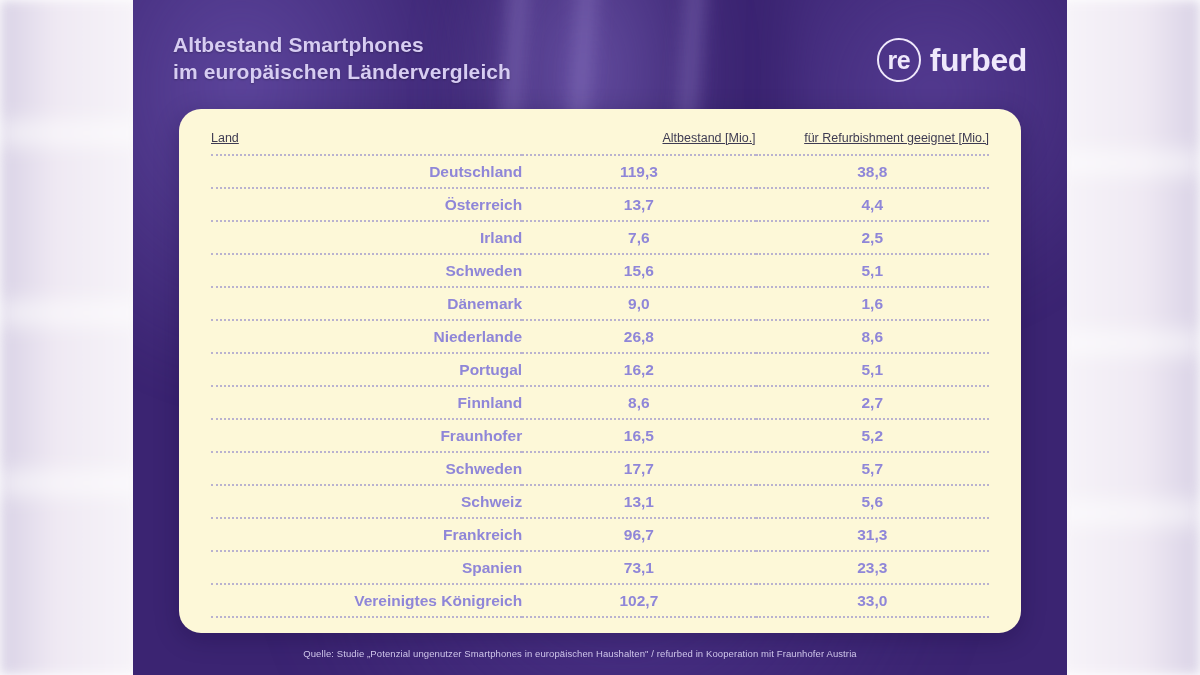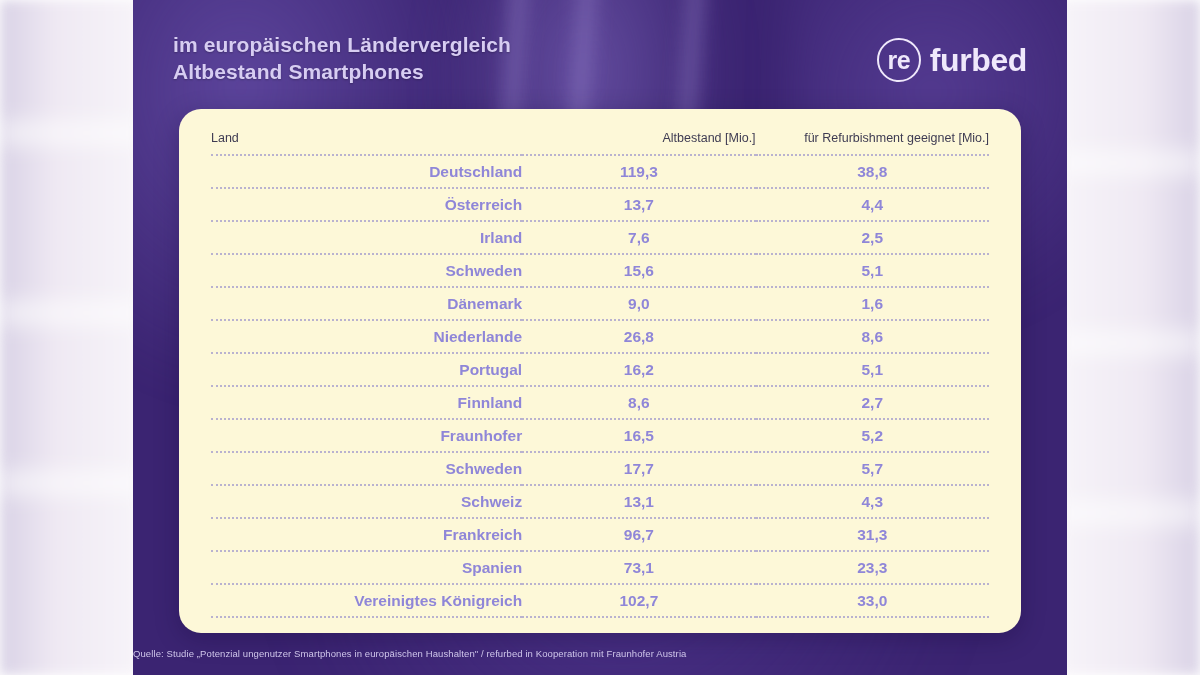--- a/index.html
+++ b/index.html
@@ -159,20 +159,21 @@
     border-collapse: collapse;
     table-layout: fixed;
   }
   table.data th {
     font-weight: normal;
     font-size: 12.5px;
     color: #3e3b52;
     text-align: right;
     padding: 0 0 9px 0;
     vertical-align: bottom;
+    text-decoration: underline;
   }
   table.data th.land {
     text-align: left;
   }
   table.data td {
     font-size: 15.5px;
     font-weight: bold;
     color: #8f86d8;
     text-align: center;
     padding: 7px 0 6px 0;
@@ -191,21 +192,21 @@
   col.c-land  { width: 40%; }
   col.c-stock { width: 30%; }
   col.c-ref   { width: 30%; }
 
   
   .source {
     position: absolute;
     left: 0;
     right: 40px;
     bottom: 16px;
-    text-align: left;
+    text-align: center;
     color: #cfc6ea;
     font-size: 9.5px;
     letter-spacing: 0.1px;
   }
 </style>
 </head>
 <body>
 
 <div class="stage">
 
@@ -224,22 +225,22 @@
     <div class="glow-a"></div>
     <div class="glow-b"></div>
     <div class="glow-c"></div>
     <div class="glow-d"></div>
     <div class="fold" style="left:360px"></div>
     <div class="fold" style="left:430px; height:240px"></div>
     <div class="fold" style="left:540px; height:200px"></div>
 
     <div class="header">
       <h1 class="title">
+        <span class="line">Altbestand Smartphones</span>
         <span class="line">im europäischen Ländervergleich</span>
-        <span class="line">Altbestand Smartphones</span>
       </h1>
       <div class="logo">
         <span class="re">re</span>
           <span class="rest">furbed</span>
       </div>
     </div>
 
     <div class="card">
       <table class="data">
         <colgroup>
@@ -301,21 +302,21 @@
             <td>5,2</td>
           </tr>
           <tr>
             <td class="land">Schweden</td>
             <td>17,7</td>
             <td>5,7</td>
           </tr>
           <tr>
             <td class="land">Schweiz</td>
             <td>13,1</td>
-            <td>4,3</td>
+            <td>5,6</td>
           </tr>
           <tr>
             <td class="land">Frankreich</td>
             <td>96,7</td>
             <td>31,3</td>
           </tr>
           <tr>
             <td class="land">Spanien</td>
             <td>73,1</td>
             <td>23,3</td>

